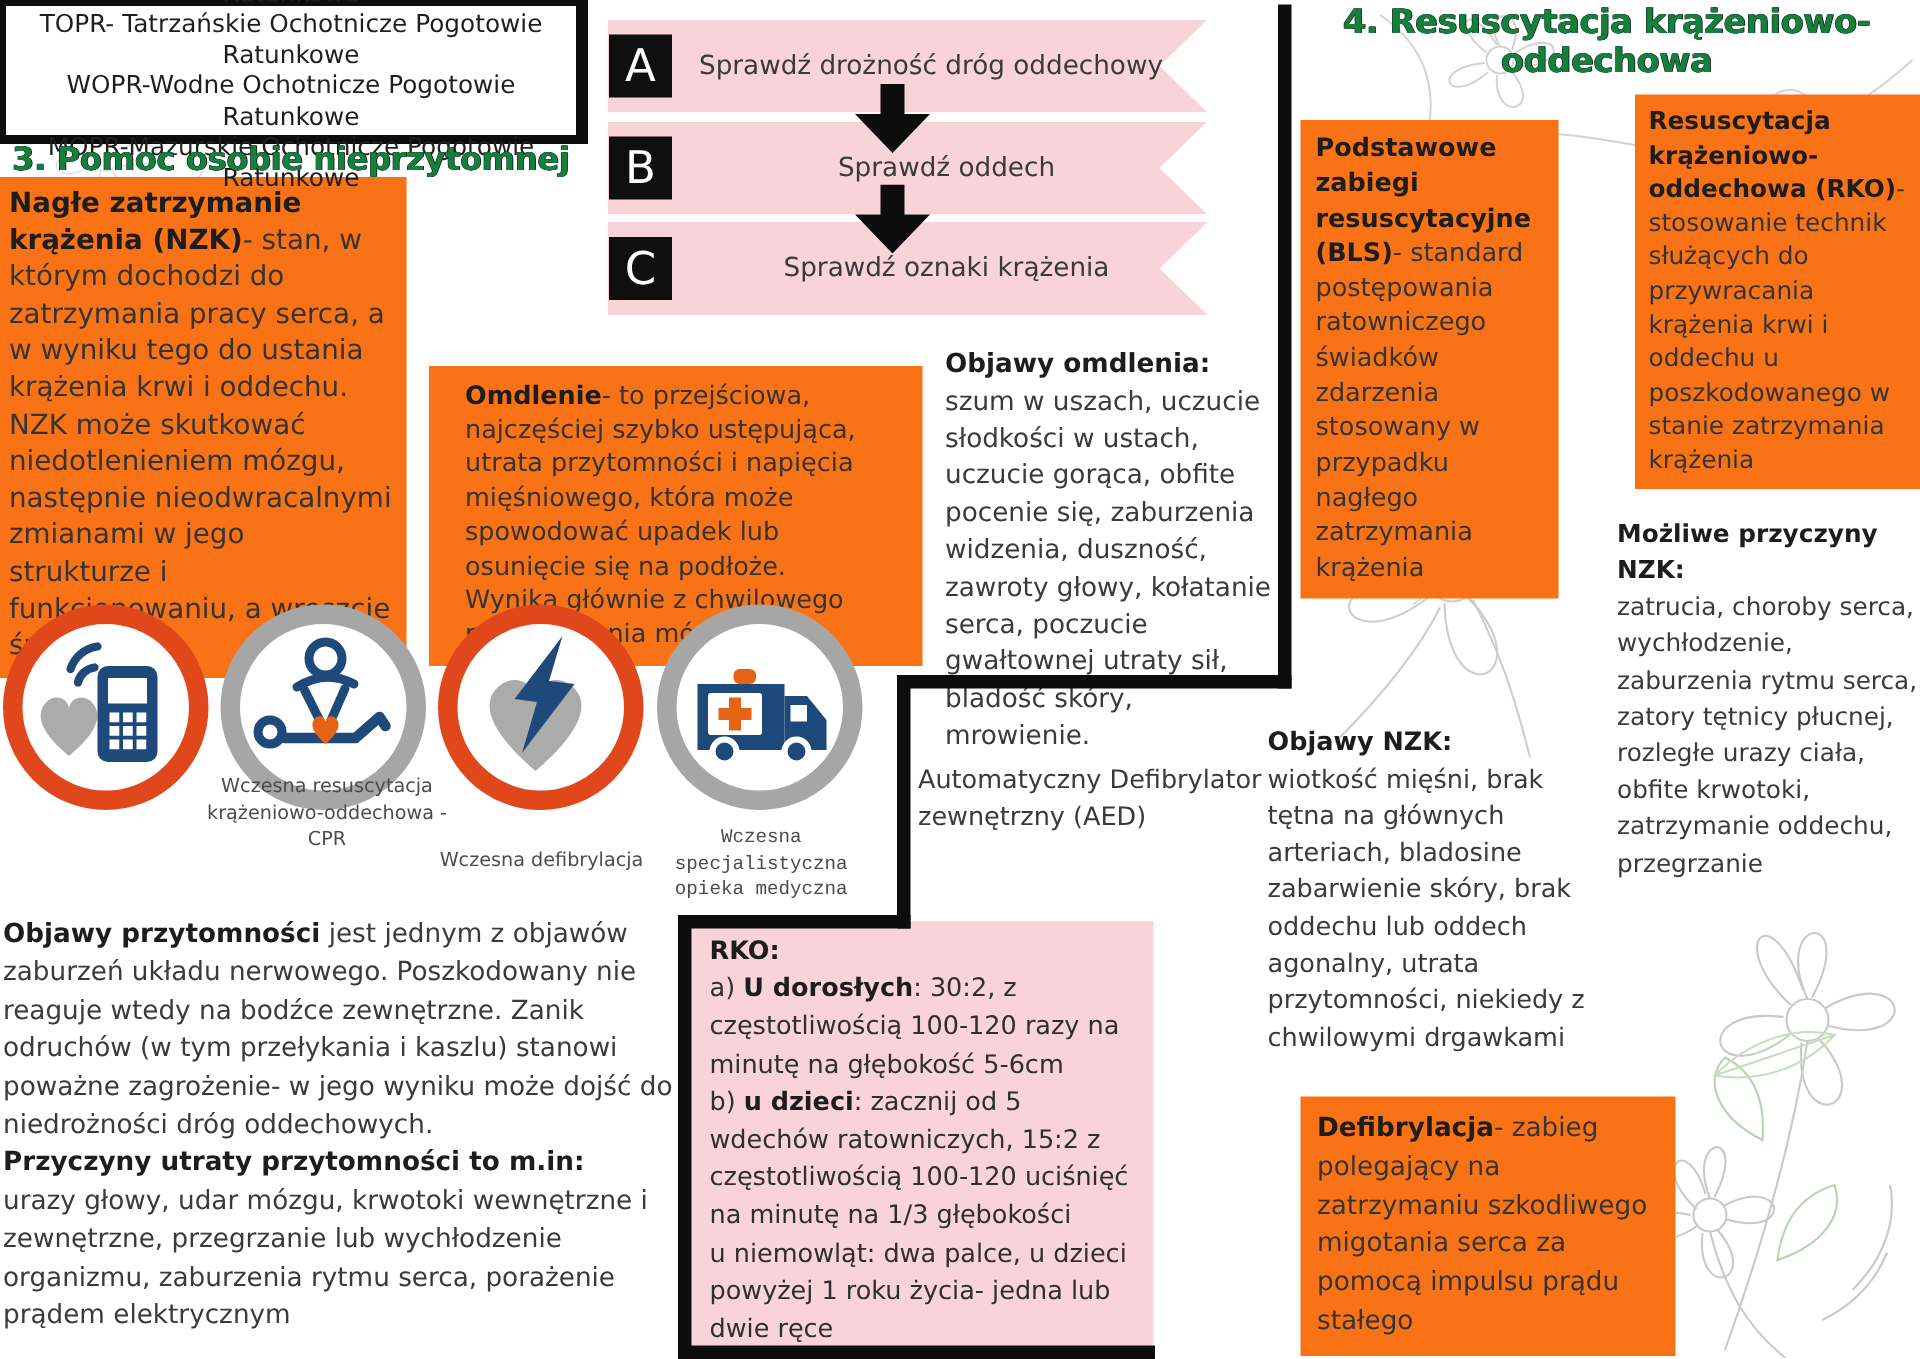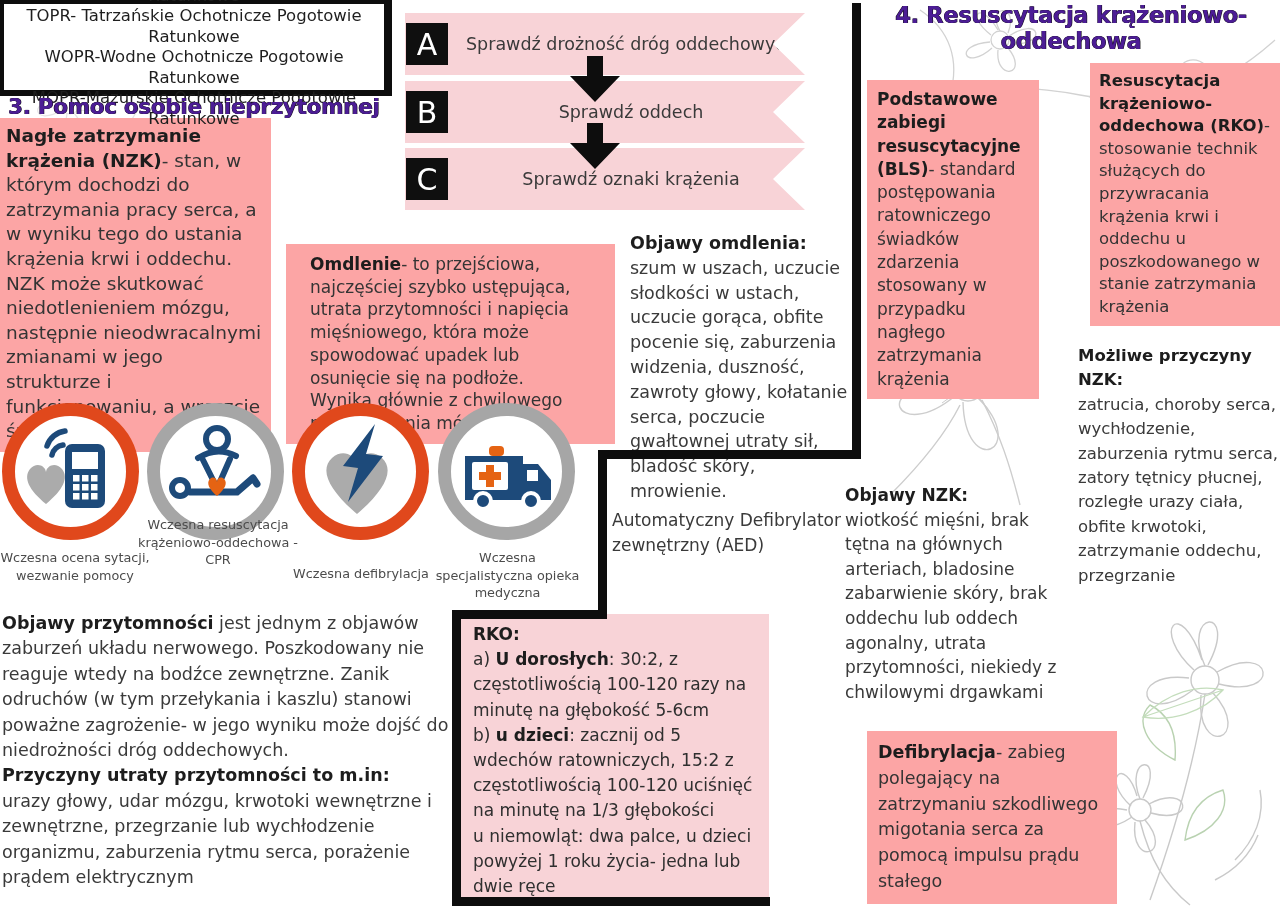--- a/index.html
+++ b/index.html
@@ -5,26 +5,26 @@
   html,body{margin:0;padding:0;background:#fff;}
   #canvas{position:relative;width:1280px;height:906px;overflow:hidden;background:#ffffff;
           font-family:"DejaVu Sans","Liberation Sans",sans-serif;color:#3a3a3a;}
   .abs{position:absolute;box-sizing:border-box;}
   
   .gopr-box{left:0;top:0;width:392px;height:96px;border:4px solid #0d0d0d;border-right-width:8px;
             border-bottom-width:6px;background:#fff;display:flex;flex-direction:column;
             justify-content:center;text-align:center;z-index:3;}
   .gopr-box div{font-size:16.5px;line-height:20.5px;color:#1e1e1e;}
   
-  .h-script{font-weight:800;color:#4c1d95;letter-spacing:-0.3px;
+  .h-script{font-weight:800;color:#15803d;letter-spacing:-0.3px;
             text-shadow:0.5px 0 0 #0c0c0c, -0.3px 0 0 #0c0c0c;}
   .sec3-title{left:8px;top:94px;font-size:21.5px;z-index:3;}
   .sec4-title{left:862px;top:2px;width:418px;text-align:center;font-size:22.5px;line-height:26px;z-index:3;}
   
-  .green{background:#fca5a5;}
+  .green{background:#f97316;}
   .pink{background:#f8d3d7;}
   .box-text{font-size:17px;line-height:23px;color:#343434;}
   .nzk-box{left:0;top:118px;width:271px;padding:6px 8px 8px 6px;z-index:2;}
   .nzk-box .box-text{font-size:18.5px;line-height:24.6px;}
   .omdlenie-box{left:286px;top:244px;width:329px;padding:9px 24px;z-index:2;}
   .omdlenie-box .box-text{font-size:17px;line-height:22.7px;}
   .bls-box{left:867px;top:80px;width:172px;padding:8px 10px;z-index:2;}
   .bls-box .box-text{font-size:17px;line-height:23.3px;}
   .rkodef-box{left:1090px;top:63px;width:190px;padding:7px 9px;z-index:2;}
   .rkodef-box .box-text{font-size:16.5px;line-height:22.6px;}
@@ -193,24 +193,23 @@
       <path d="M8 34 H66 V78 H8 Z" fill="#1d4a7a"></path>
       <path d="M66 42 H81 L94 58 V78 H66 Z" fill="#1d4a7a"></path>
       <rect x="70" y="48" width="11" height="11" fill="#ffffff"></rect>
       <rect x="15" y="40" width="36" height="28" rx="2" fill="#ffffff"></rect>
       <rect x="29" y="43" width="8" height="22" fill="#e56313"></rect>
       <rect x="22" y="50" width="22" height="8" fill="#e56313"></rect>
       <circle cx="26" cy="79" r="8" fill="#1d4a7a" stroke="#ffffff" stroke-width="4"></circle>
       <circle cx="74" cy="79" r="8" fill="#1d4a7a" stroke="#ffffff" stroke-width="4"></circle>
     </svg>
   </div>
-  <div class="abs caption" style="left:0px;top:549px;width:150px;">Wczesna ocena sytacji, wezwanie pomocy</div>
   <div class="abs caption" style="left:137px;top:516px;width:162px;">Wczesna resuscytacja krążeniowo-oddechowa - CPR</div>
   <div class="abs caption" style="left:283px;top:565px;width:156px;">Wczesna defibrylacja</div>
-  <div class="abs caption" style="left:430px;top:549px;width:155px;">Wczesna specjalistyczna opieka medyczna</div>
+  <div class="abs caption" style="left:430px;top:549px;width:155px;font-family:Liberation Mono, monospace;">Wczesna specjalistyczna opieka medyczna</div>
 
   <div class="abs aed-note">Automatyczny Defibrylator zewnętrzny (AED)</div>
 
   <div class="abs utrata">
     <span class="bold-lead">Objawy przytomności</span><span> jest jednym z objawów zaburzeń układu nerwowego. Poszkodowany nie reaguje wtedy na bodźce zewnętrzne. Zanik odruchów (w tym przełykania i kaszlu) stanowi poważne zagrożenie- w jego wyniku może dojść do niedrożności dróg oddechowych.</span>
     <div><span class="bold-lead">Przyczyny utraty przytomności to m.in:</span><br>
     <span>urazy głowy, udar mózgu, krwotoki wewnętrzne i zewnętrzne, przegrzanie lub wychłodzenie organizmu, zaburzenia rytmu serca, porażenie prądem elektrycznym</span></div>
   </div>
 
   <div class="abs pink rko-box">

